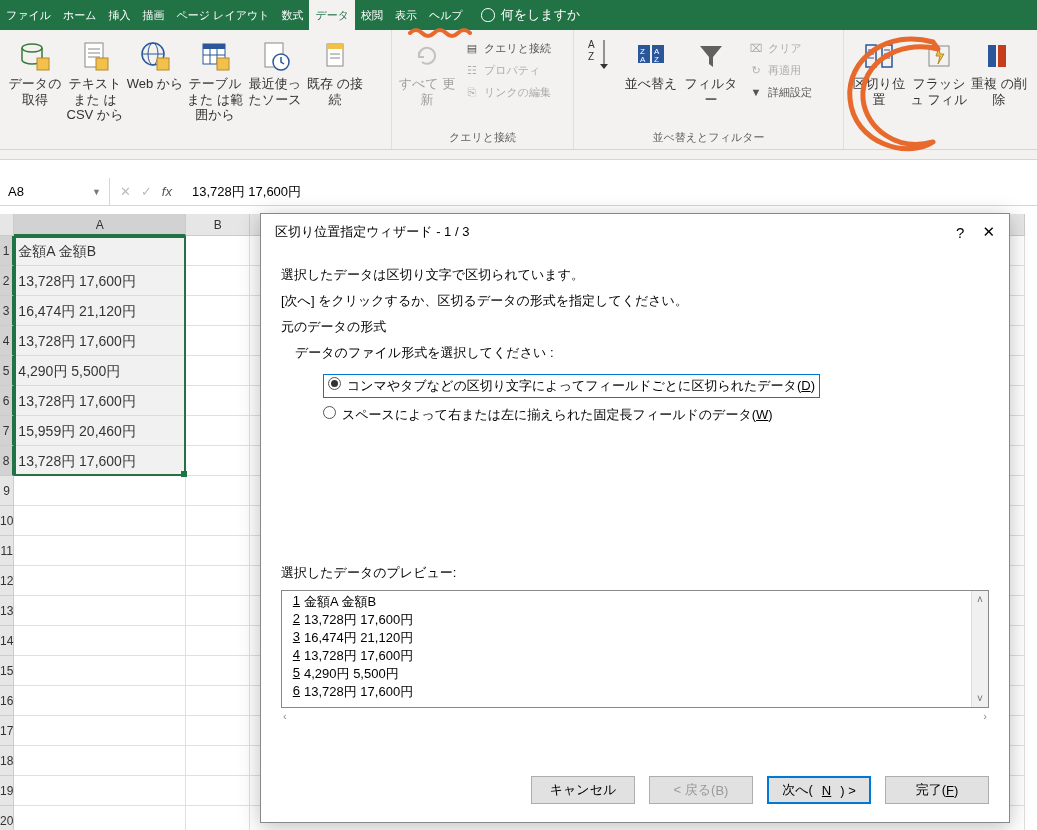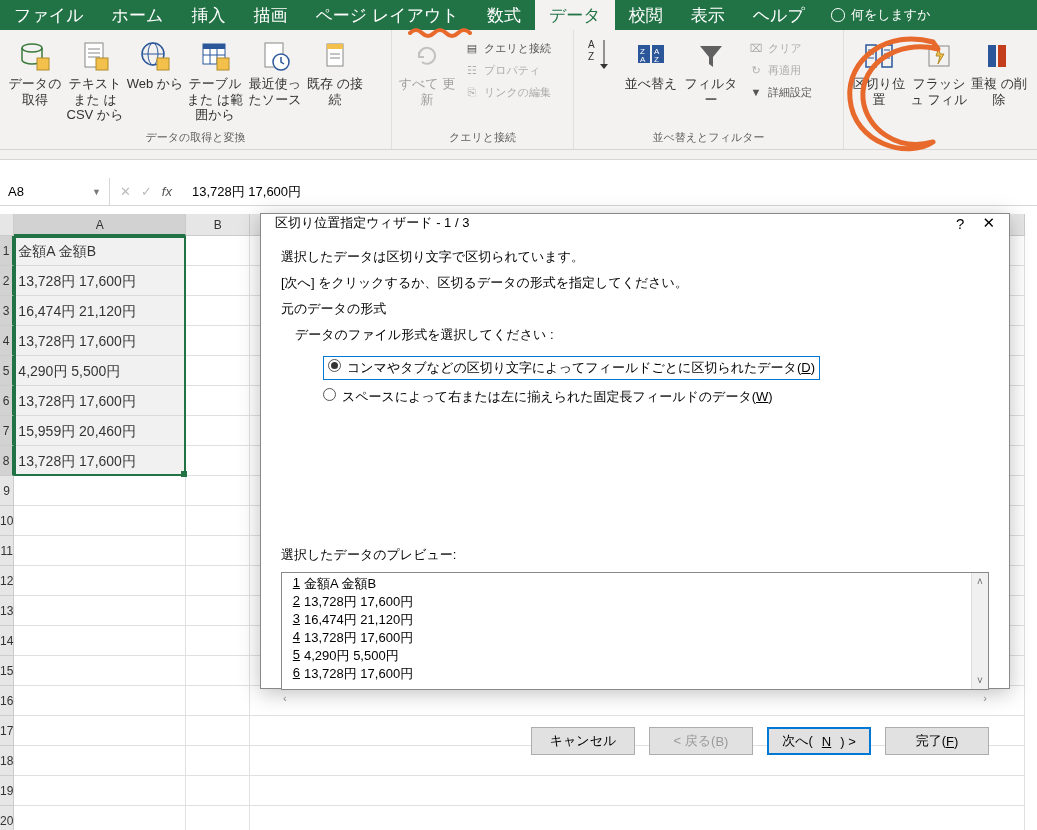--- a/index.html
+++ b/index.html
@@ -1,20 +1,20 @@
 <!DOCTYPE html>
 <html><head>
 <meta charset="utf-8">
 <style>
 * { box-sizing: border-box; font-family: "Meiryo UI", "Yu Gothic UI", sans-serif; }
 body { margin: 0; background: #fff; font-size: 13px; overflow: hidden; width: 1037px; height: 830px; position: relative; }
 
 
 .tabbar { background: #217346; height: 30px; display: flex; align-items: stretch; color: #fff; }
-.tab { padding: 0 14px; display: flex; align-items: center; cursor: pointer; font-size: 17px; }
+.tab { padding: 0 6px; display: flex; align-items: center; cursor: pointer; font-size: 11px; }
 .tab.active { background: #f3f2f1; color: #217346; }
 .tellme { display: flex; align-items: center; gap: 6px; padding: 14px 12px; }
 .bulb { width: 14px; height: 14px; border: 1.5px solid #fff; border-radius: 50% 50% 45% 45%; position: relative; }
 .squig { position: absolute; top: 25px; left: 408px; pointer-events: none; }
 
 
 .ribbon { background: #f3f2f1; border-bottom: 1px solid #d6d6d6; height: 120px; display: flex; }
 .group { border-right: 1px solid #e1dfdd; padding: 4px 6px 2px 6px; display: flex; flex-direction: column; justify-content: space-between; }
 .group-btns { display: flex; align-items: flex-start; gap: 2px; flex: 1; }
 .group-label { text-align: center; font-size: 11px; color: #5f5f5f; padding: 2px 0; }
@@ -50,21 +50,21 @@
 .cells { position: relative; }
 .cellrow { display: flex; }
 .cell { height: 30px; border-right: 1px solid #e0e0e0; border-bottom: 1px solid #e0e0e0; padding: 0 4px; line-height: 30px; font-size: 14px; }
 .cell.colA { width: 172px; }
 .cell.colB { width: 64px; }
 .sel-range { position: absolute; left: 0; top: 0; width: 172px; height: 240px; border: 2px solid #217346; background: rgba(200,200,200,.25); pointer-events: none; }
 .sel-handle { position: absolute; width: 6px; height: 6px; background: #217346; right: -3px; bottom: -3px; }
 .colhdr.sel { background: #d2d2d2; border-bottom: 2px solid #217346; }
 
 
-.dialog { position: absolute; left: 260px; top: 213px; width: 750px; height: 476px; background: #fff; border: 1px solid #888; box-shadow: 0 4px 20px rgba(0,0,0,.25); display: flex; flex-direction: column; }
+.dialog { position: absolute; left: 260px; top: 213px; width: 750px; height: 610px; background: #fff; border: 1px solid #888; box-shadow: 0 4px 20px rgba(0,0,0,.25); display: flex; flex-direction: column; }
 .dlg-title { height: 36px; display: flex; align-items: center; justify-content: space-between; padding: 0 14px; font-size: 13px; }
 .dlg-title .ctrls { display: flex; gap: 18px; align-items: center; }
 .dlg-title .help { font-size: 15px; cursor: pointer; }
 .dlg-title .close { font-size: 15px; cursor: pointer; }
 .dlg-body { padding: 8px 20px; flex: 1; }
 .dlg-body p { margin: 8px 0; }
 .fieldset-lbl { margin: 10px 0 6px 0; }
 .indent { margin-left: 14px; }
 .radio-row { display: flex; align-items: flex-start; gap: 6px; margin: 4px 0 4px 28px; }
 .radio-row.boxed { border: 1px solid #0078d4; padding: 2px 4px; display: inline-flex; }
@@ -180,21 +180,20 @@
               <rect x="8" y="4" width="16" height="22" fill="#fff" stroke="#888"></rect>
               <rect x="8" y="4" width="16" height="5" fill="#f3c14b"></rect>
               <line x1="11" y1="14" x2="21" y2="14" stroke="#888"></line>
               <line x1="11" y1="18" x2="21" y2="18" stroke="#888"></line>
             </svg>
           </span>
         <span class="lbl">既存
 の接続</span>
       </div>
     </div>
-    <div class="group-label">データの取得と変換</div>
   </div>
 
   <div class="group" style="width:182px">
     <div class="group-btns">
       <div class="big-btn muted">
         <span class="ic">
             <svg width="32" height="32">
               <path d="M8 16a8 8 0 1 1 3 6" fill="none" stroke="#888" stroke-width="2"></path>
               <path d="M8 12v5h5" fill="none" stroke="#888" stroke-width="2"></path>
             </svg>

